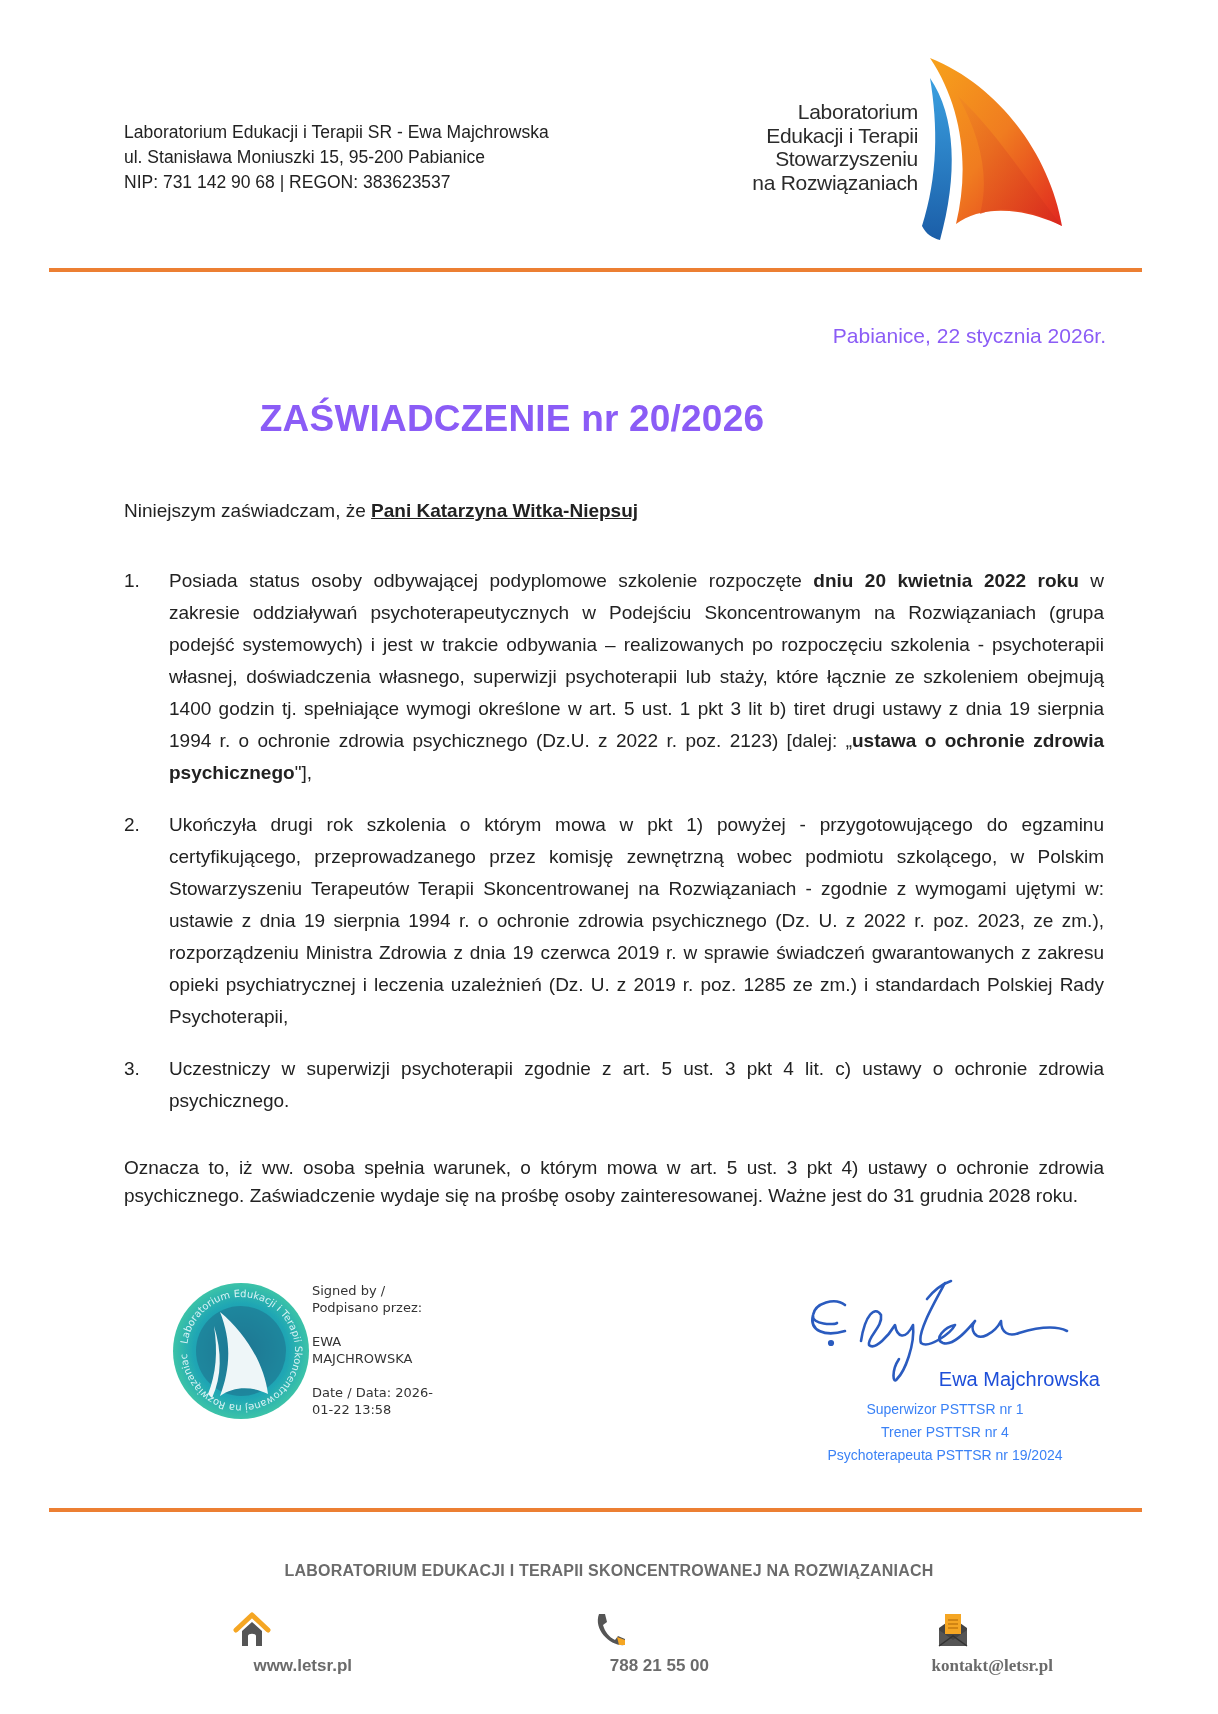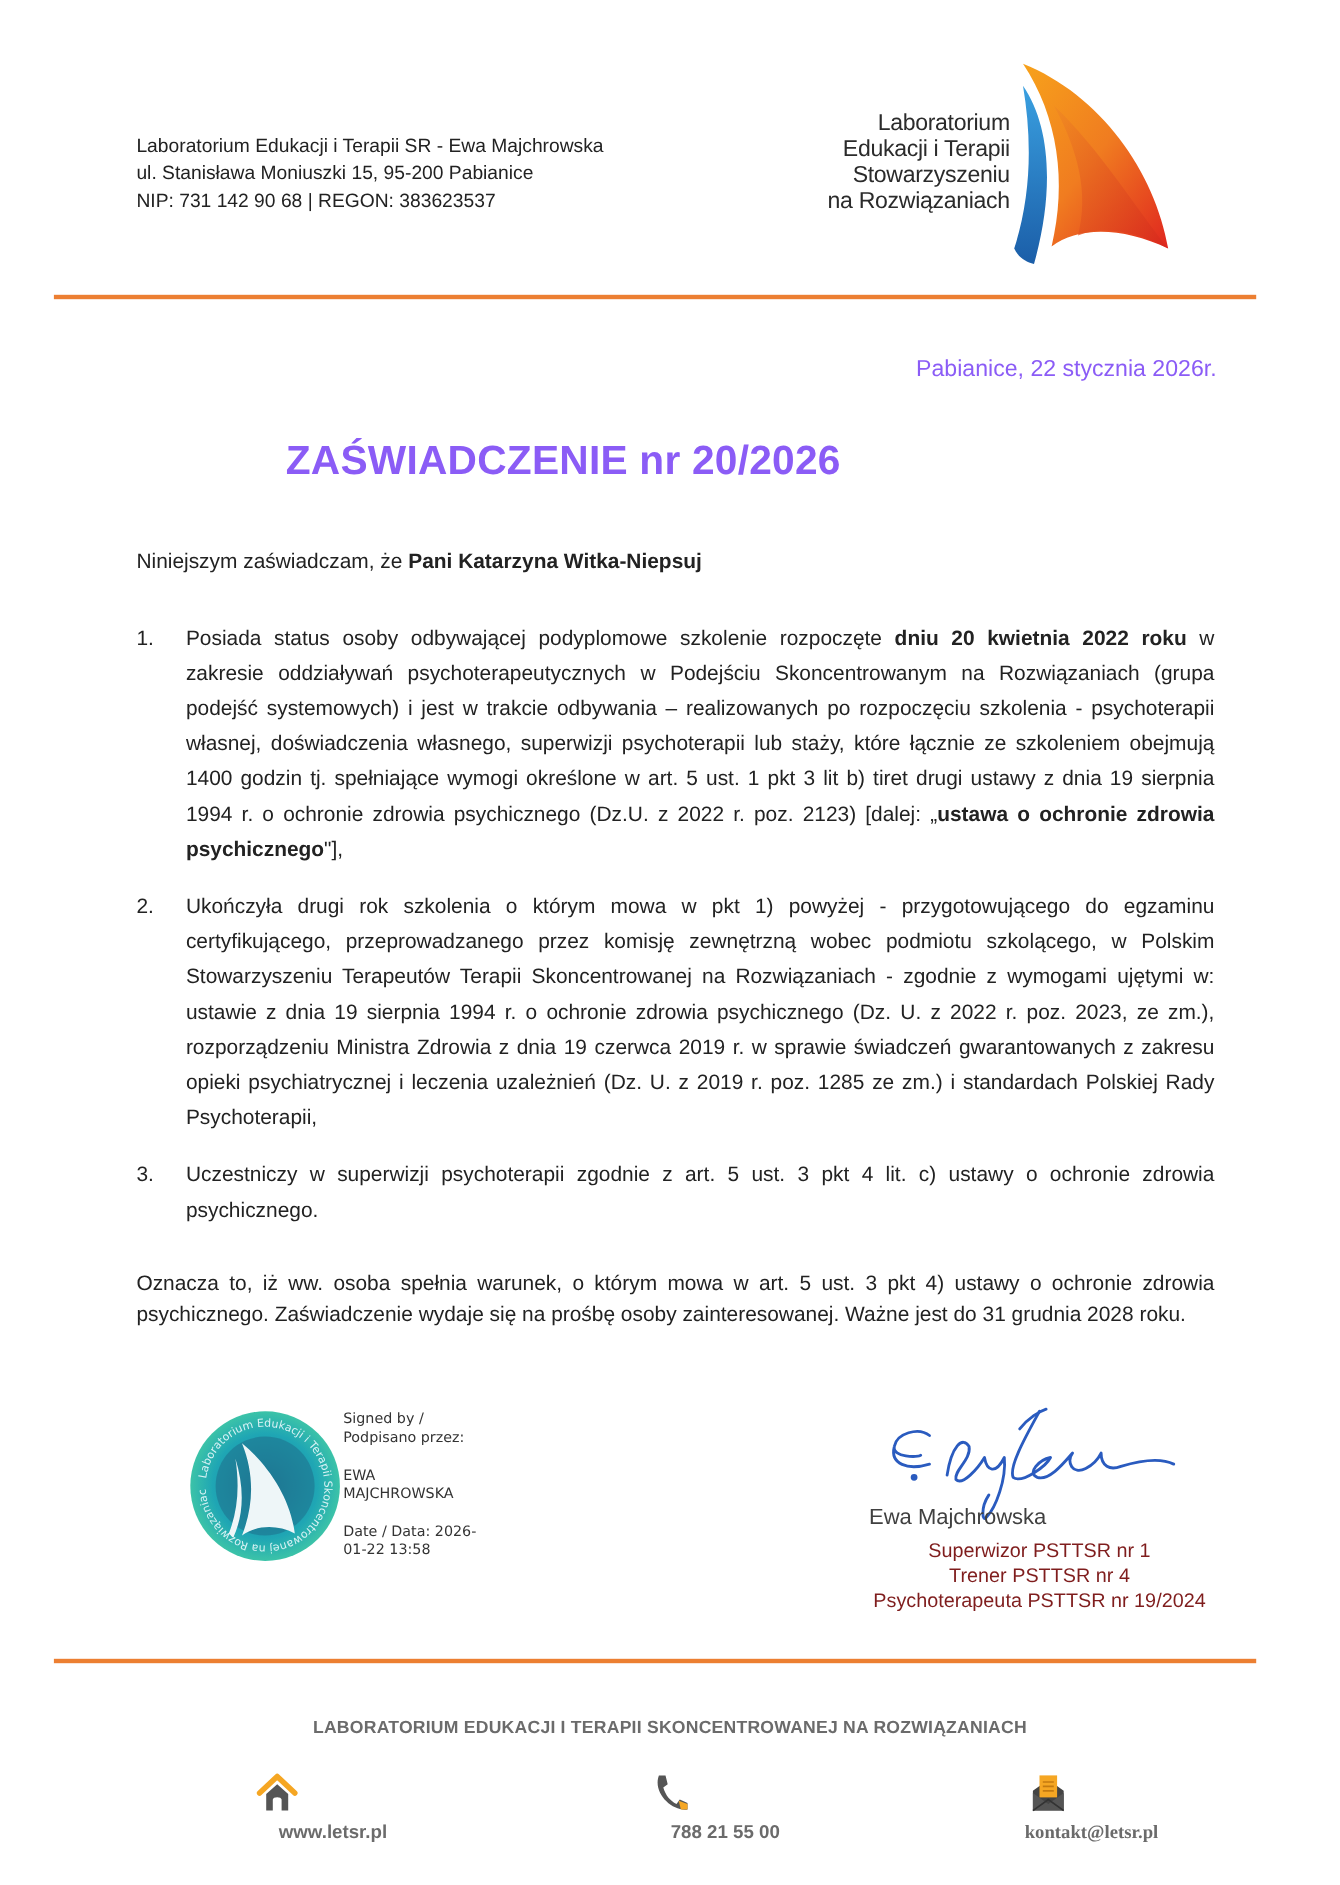--- a/index.html
+++ b/index.html
@@ -14,42 +14,42 @@
   .logo-sail { left: 920px; top: 56px; width: 160px; height: 186px; }
   .rule { left: 49px; width: 1093px; height: 4px; background: #ec7f32; }
   .rule-top { top: 268px; }
   .rule-bottom { top: 1508px; }
 
   .date-line { right: 112px; top: 324px; font-size: 21px; color: #8b5cf6; }
   .title { left: 0; width: 1024px; top: 398px; text-align: center; font-size: 37px; font-weight: bold;
            color: #8b5cf6; letter-spacing: 0.2px; }
 
   .intro { left: 124px; top: 500px; font-size: 19px; color: #222; }
-  .intro b { font-weight: bold; }
+  .intro b { font-weight: bold; text-decoration: underline; }
 
   .list { left: 124px; top: 565px; width: 980px; font-size: 19px; line-height: 32px; color: #222; }
   .item { position: relative; padding-left: 45px; text-align: justify; margin-bottom: 20px; }
   .item-num { position: absolute; left: 0; top: 0; }
   .item b { font-weight: bold; }
 
   .closing { left: 124px; top: 1138px; width: 980px; font-size: 19px; line-height: 27.5px;
              text-align: justify; color: #222; margin-top: 16px; }
 
   
   .seal { left: 172px; top: 1282px; width: 138px; height: 138px; }
   .seal-text { left: 312px; top: 1282px; font-family: "DejaVu Sans", sans-serif; font-size: 13px;
                line-height: 17px; color: #333; }
   .seal-text div { margin: 0; }
   .seal-text .gap { height: 17px; }
 
   
   .sig-svg { left: 805px; top: 1275px; width: 290px; height: 110px; }
-  .signer { left: 790px; top: 1368px; width: 310px; text-align: left; font-size: 20px; color: #404040; }
-  .signer-roles { left: 760px; top: 1398px; width: 370px; text-align: center; font-size: 18px;
-                  line-height: 23px; color: #7f1d1d; }
+  .signer { left: 790px; top: 1368px; width: 310px; text-align: right; font-size: 20px; color: #1d4ed8; }
+  .signer-roles { left: 760px; top: 1398px; width: 370px; text-align: center; font-size: 14px;
+                  line-height: 23px; color: #3b82f6; }
 
   
   .footer-org { left: 0; width: 1218px; top: 1562px; text-align: center; font-size: 16px; font-weight: bold;
                 color: #6b6b6b; letter-spacing: 0.2px; }
   .contact { top: 1610px; width: 200px; text-align: right; }
   .contact .icon { width: 40px; height: 40px; margin: 0 auto 6px auto; display: block; }
   .contact .label { font-size: 17px; font-weight: bold; color: #6b6b6b; }
   .c1 { left: 152px; }
   .c2 { left: 509px; }
   .c3 { left: 853px; font-family: Liberation Serif, serif; }

